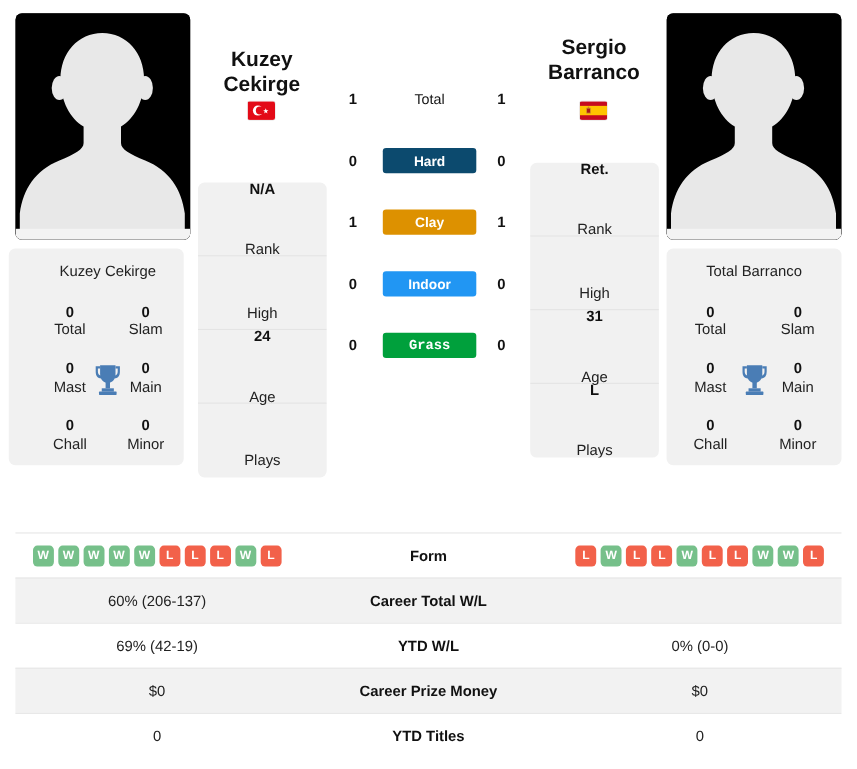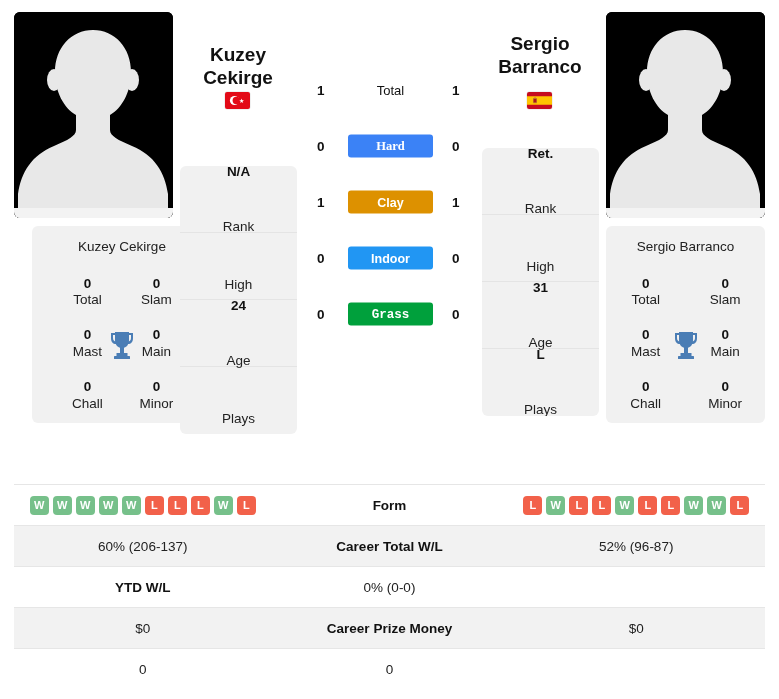--- a/index.html
+++ b/index.html
@@ -22,21 +22,21 @@
   }
   .photo.left  { left: 14px; }
   .photo.right { left: 606px; }
   .silhouette { position: absolute; left: 0; top: 0; width: 100%; height: 100%; }
 
   
   .namecard {
     position: absolute; width: 159px; background: #f1f1f1; border-radius: 6px;
     top: 226px; padding: 0;
   }
-  .namecard.left  { left: 32px; padding-left: 21px; }
+  .namecard.left  { left: 8px; padding-left: 21px; }
   .namecard.right { left: 606px; }
   .namecard .pname {
     text-align: center; font-size: 13.5px; color: #222;
     padding: 14px 4px 14px; line-height: 1;
   }
   .trophy-grid {
     position: relative; display: grid;
     grid-template-columns: 1fr 1fr; grid-template-rows: 1fr 1fr 1fr;
     row-gap: 0;
   }
@@ -176,21 +176,21 @@
           <path d="M6 3 H2 V8 C2 12 4 14 7 14 L7 11.5 C5.2 11.5 4 10.2 4 8 V5 H6 Z" fill="#4a7db5"></path>
           <path d="M20 3 H24 V8 C24 12 22 14 19 14 L19 11.5 C20.8 11.5 22 10.2 22 8 V5 H20 Z" fill="#4a7db5"></path>
           <rect x="11" y="17" width="4" height="6" fill="#4a7db5"></rect>
           <rect x="7.5" y="23" width="11" height="3" fill="#4a7db5"></rect>
           <rect x="5" y="26" width="16" height="3" rx="0.5" fill="#4a7db5"></rect>
         </svg>
       </div>
     </div>
 
     <div class="namecard right">
-      <div class="pname">Sergio Barranco</div>
+      <div class="pname">Total Barranco</div>
       <div class="trophy-grid">
         <div class="tcell">
           <div class="num">0</div>
           <div class="lbl">Total</div>
         </div>
         <div class="tcell">
           <div class="num">0</div>
           <div class="lbl">Slam</div>
         </div>
         <div class="tcell">
@@ -287,21 +287,21 @@
     </div>
 
     <div class="surfaces">
       <div class="srow">
         <div class="sv l">1</div>
         <div class="pill plain">Total</div>
         <div class="sv r">1</div>
       </div>
       <div class="srow">
         <div class="sv l">0</div>
-        <div class="pill" id="pill-hard" style="background: #3b82f6; font-family: Liberation Serif, serif;">Hard</div>
+        <div class="pill" id="pill-hard" style="background: #0c4a6e;">Hard</div>
         <div class="sv r">0</div>
       </div>
       <div class="srow">
         <div class="sv l">1</div>
         <div class="pill" id="pill-clay" style="background: rgb(221, 145, 0);">Clay</div>
         <div class="sv r">1</div>
       </div>
       <div class="srow">
         <div class="sv l">0</div>
         <div class="pill" id="pill-indoor" style="background: rgb(33, 150, 243);">Indoor</div>
@@ -342,34 +342,35 @@
           <div class="badge l">L</div>
           <div class="badge w">W</div>
           <div class="badge w">W</div>
           <div class="badge l">L</div>
         </div>
     </div>
 
     <div class="strow shade">
       <div class="cl">60% (206-137)</div>
       <div class="cm">Career Total W/L</div>
-      <div class="cr">52% (96-87)</div>
     </div>
 
     <div class="strow">
+      <div class="cl">69% (42-19)</div>
       <div class="cm">YTD W/L</div>
       <div class="cr">0% (0-0)</div>
     </div>
 
     <div class="strow shade">
       <div class="cl">$0</div>
       <div class="cm">Career Prize Money</div>
       <div class="cr">$0</div>
     </div>
 
     <div class="strow">
       <div class="cl">0</div>
+      <div class="cm">YTD Titles</div>
       <div class="cr">0</div>
     </div>
 
   </div>
 
 </div>
 
 </body></html>

